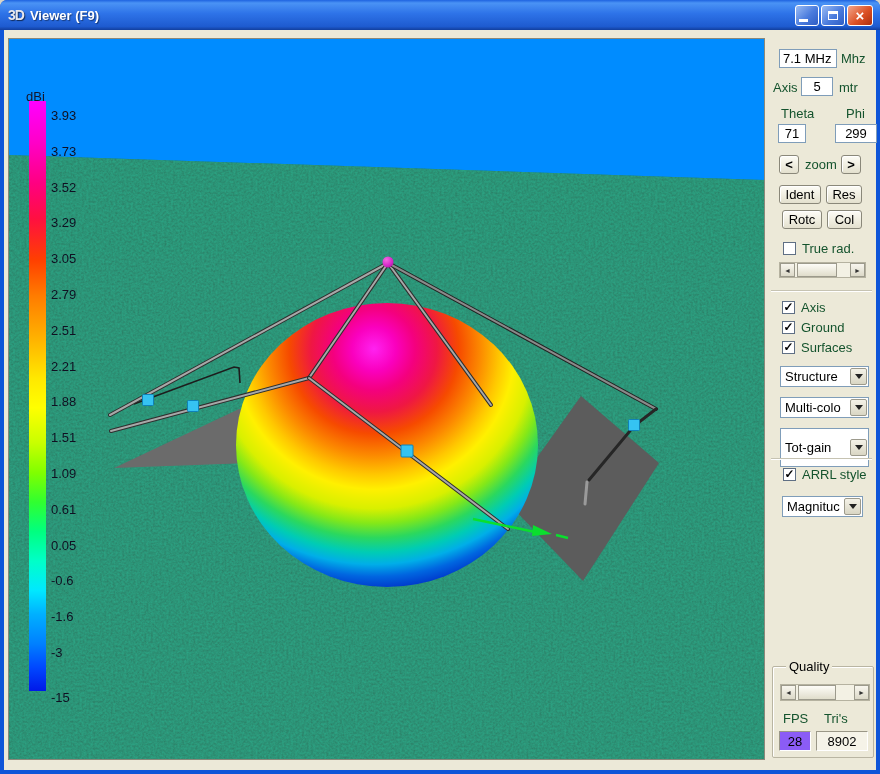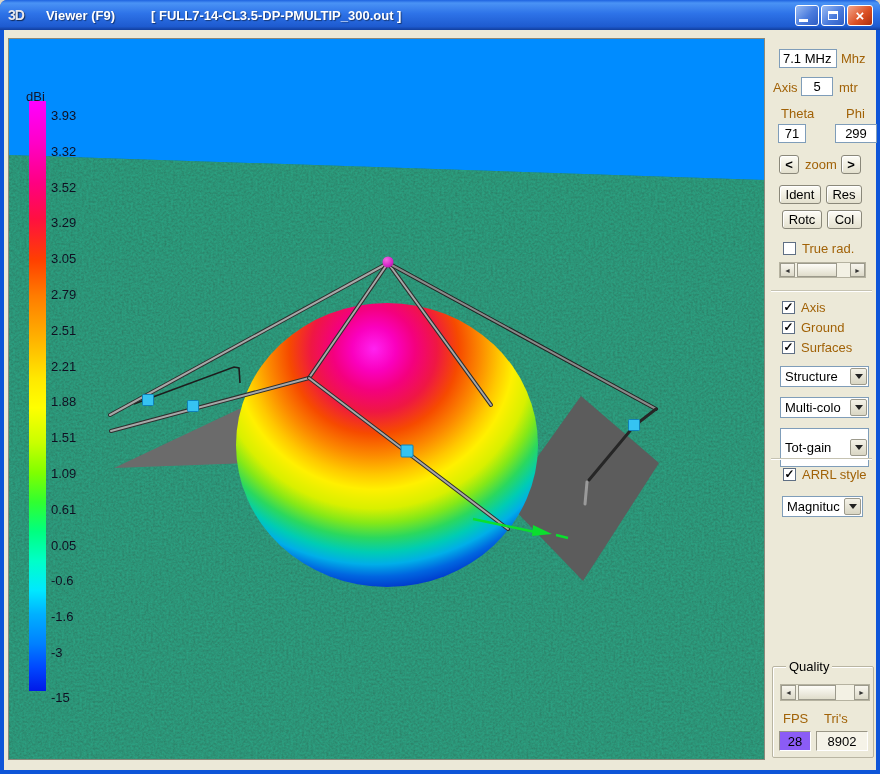--- a/index.html
+++ b/index.html
@@ -2,21 +2,21 @@
 <html><head>
 <meta charset="utf-8">
 <style>
   html,body{margin:0;padding:0;background:#d8d4c8;}
   *{box-sizing:border-box;font-family:"Liberation Sans",sans-serif;}
   .window{position:relative;width:880px;height:774px;background:#0E55D8;overflow:hidden;border-radius:7px 7px 0 0;}
   
   .titlebar{position:relative;height:30px;width:100%;
     background:linear-gradient(180deg,#1E63E0 0%,#4A93F5 10%,#2E73E8 45%,#1E5BD0 88%,#123F9E 100%);
     border-radius:6px 6px 0 0;display:flex;align-items:center;}
-  .app-icon{margin:0 22px 0 8px;font-weight:bold;font-size:14px;letter-spacing:-1px;
+  .app-icon{margin:0 6px 0 8px;font-weight:bold;font-size:14px;letter-spacing:-1px;
     text-shadow:1px 1px 1px rgba(0,0,0,.6);}
   .app-icon b{color:#e8e8ee;}
   .app-icon b:first-letter{color:#e04028;}
   .tb-text{color:#fff;font-weight:bold;font-size:13px;text-shadow:1px 1px 1px rgba(0,0,0,.45);white-space:pre;}
   .tb-file{margin-left:36px;}
   .winbtns{position:absolute;right:7px;top:5px;display:flex;gap:2px;}
   .wb{width:24px;height:21px;border-radius:3px;border:1px solid #fff;
     display:flex;align-items:center;justify-content:center;cursor:default;}
   .wb.minb,.wb.maxb{background:linear-gradient(135deg,#9ABCF4 0%,#4A7BDD 55%,#2E5DC4 100%);}
   .wb.closeb{width:26px;background:linear-gradient(135deg,#F2A68C 0%,#DD5226 55%,#AE2E0C 100%);}
@@ -24,21 +24,21 @@
   .g-max{display:block;width:10px;height:9px;border:1px solid #fff;border-top:3px solid #fff;}
   .g-close{color:#fff;font-weight:bold;font-size:15px;line-height:15px;}
   
   .client{position:absolute;left:4px;top:30px;width:872px;height:740px;background:#ECE9D8;}
   .viewport{position:absolute;left:4px;top:8px;width:757px;height:722px;border:1px solid #8a887a;overflow:hidden;background:#008CFF;}
   .viewport svg{position:absolute;left:0;top:0;}
   .cb-unit{position:absolute;left:17px;top:50px;font-size:13px;color:#15152a;}
   .cb-label{position:absolute;left:42px;font-size:13px;color:#101022;white-space:nowrap;text-align:center;}
   
   .panel *{position:absolute;}
-  .plabel{font-size:13px;color:#a16207;white-space:nowrap;}
+  .plabel{font-size:13px;color:#14532d;white-space:nowrap;}
   .field{background:#fff;border:1px solid #7F9DB9;font-size:13px;color:#000;
     display:flex;align-items:center;padding-left:3px;}
   .field.center{justify-content:center;padding-left:0;}
   .btn{background:linear-gradient(180deg,#FDFCF7 0%,#F1EFE2 50%,#E3E0CE 100%);
     border:1px solid #8a887a;border-radius:3px;font-size:13px;color:#000;
     display:flex;align-items:center;justify-content:center;box-shadow:inset 1px 1px 0 #fff;}
   .chk{width:13px;height:13px;background:#fff;border:1px solid #5f6f84;display:flex;align-items:center;justify-content:center;}
   .tick{font-size:12px;font-weight:bold;color:#000;line-height:10px;margin-top:-1px;position:static;}
   .dd{background:#fff;border:1px solid #7F9DB9;display:flex;align-items:center;}
   .dd-text{position:static;font-size:13px;padding-left:4px;flex:1;white-space:nowrap;overflow:hidden;}
@@ -55,21 +55,20 @@
   .qlegend{font-size:13px;color:#000;background:#ECE9D8;padding:0 3px;}
 </style>
 </head>
 <body>
 
 <div class="window">
 
   <div class="titlebar">
     <span class="app-icon"><b>3D</b></span>
     <span class="tb-text">Viewer (F9)</span>
-    <span class="tb-text tb-file">[ FULL7-14-CL3.5-DP-PMULTIP_300.out ]</span>
     <div class="winbtns">
       <div class="wb minb">
           <span class="g-min"></span>
         </div>
       <div class="wb maxb">
           <span class="g-max"></span>
         </div>
       <div class="wb closeb">
           <span class="g-close">×</span>
         </div>
@@ -184,21 +183,21 @@
           <polygon points="524,486 543,495 523,497" stroke="none"></polygon>
           <line x1="547" y1="496" x2="559" y2="499"></line>
         </g>
 
         <rect x="20" y="62" width="17" height="590" fill="url(#cbar)"></rect>
       </svg>
 
       <span class="cb-unit">dBi</span>
       <div>
           <span class="cb-label" style="top: 69px;">3.93</span>
-          <span class="cb-label" style="top: 104.8px;">3.32</span>
+          <span class="cb-label" style="top: 104.8px;">3.73</span>
           <span class="cb-label" style="top: 140.6px;">3.52</span>
           <span class="cb-label" style="top: 176.4px;">3.29</span>
           <span class="cb-label" style="top: 212.2px;">3.05</span>
           <span class="cb-label" style="top: 248px;">2.79</span>
           <span class="cb-label" style="top: 283.8px;">2.51</span>
           <span class="cb-label" style="top: 319.6px;">2.21</span>
           <span class="cb-label" style="top: 355.4px;">1.88</span>
           <span class="cb-label" style="top: 391.2px;">1.51</span>
           <span class="cb-label" style="top: 427px;">1.09</span>
           <span class="cb-label" style="top: 462.8px;">0.61</span>

